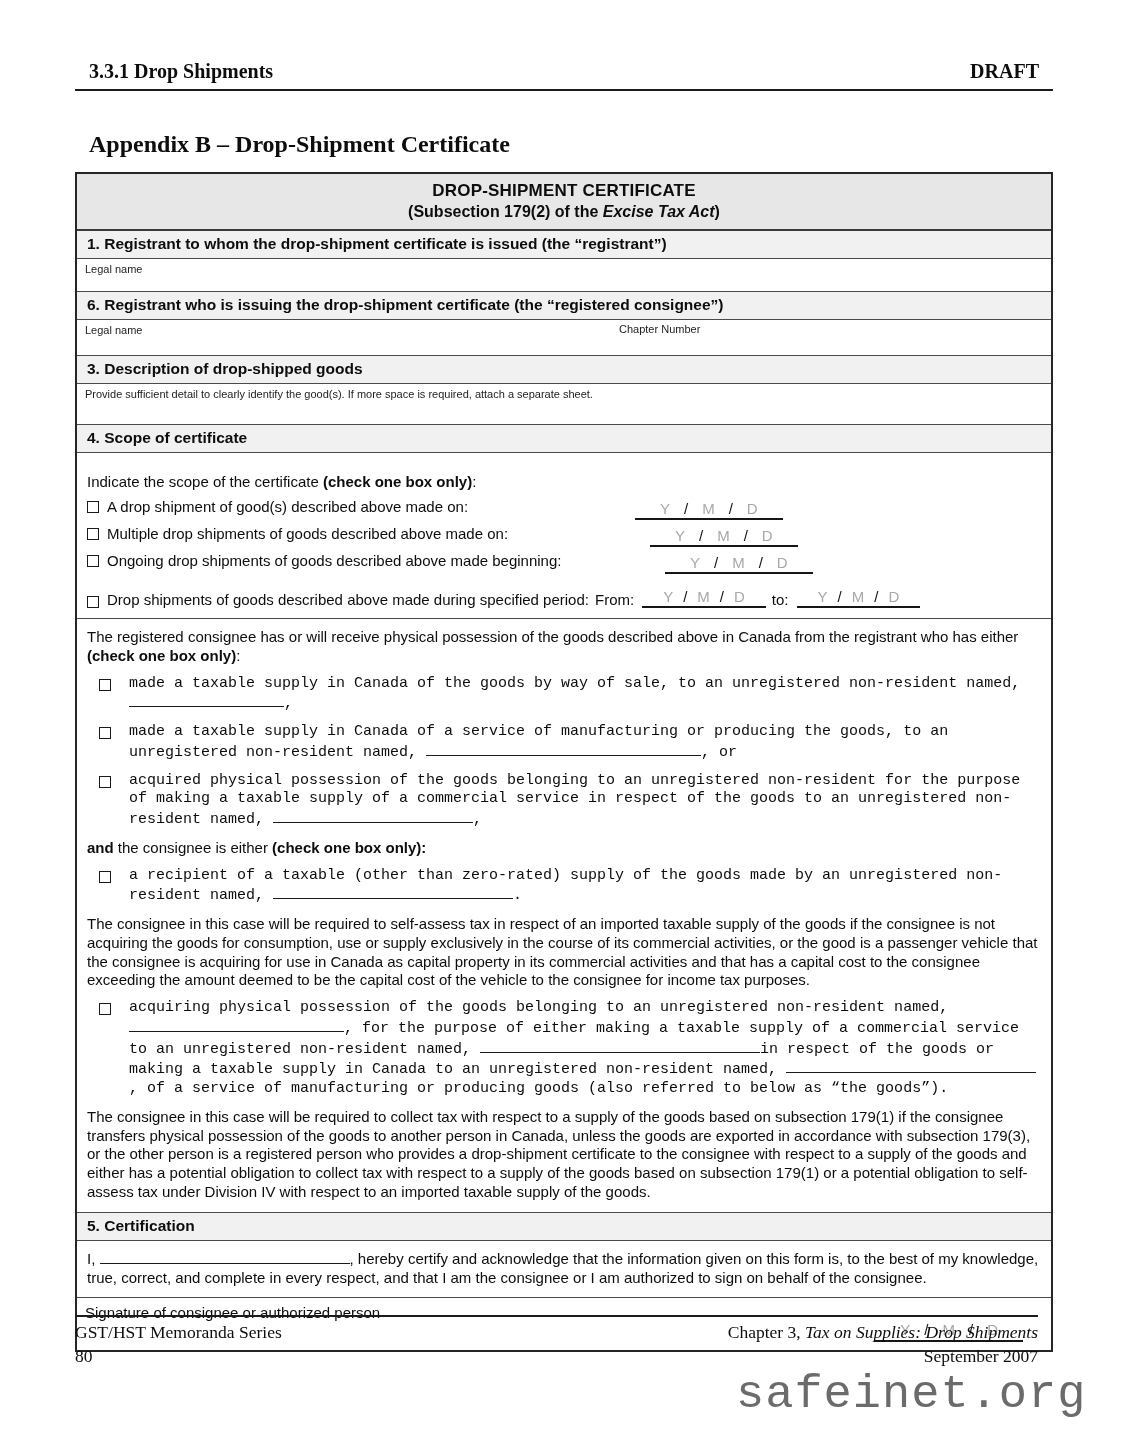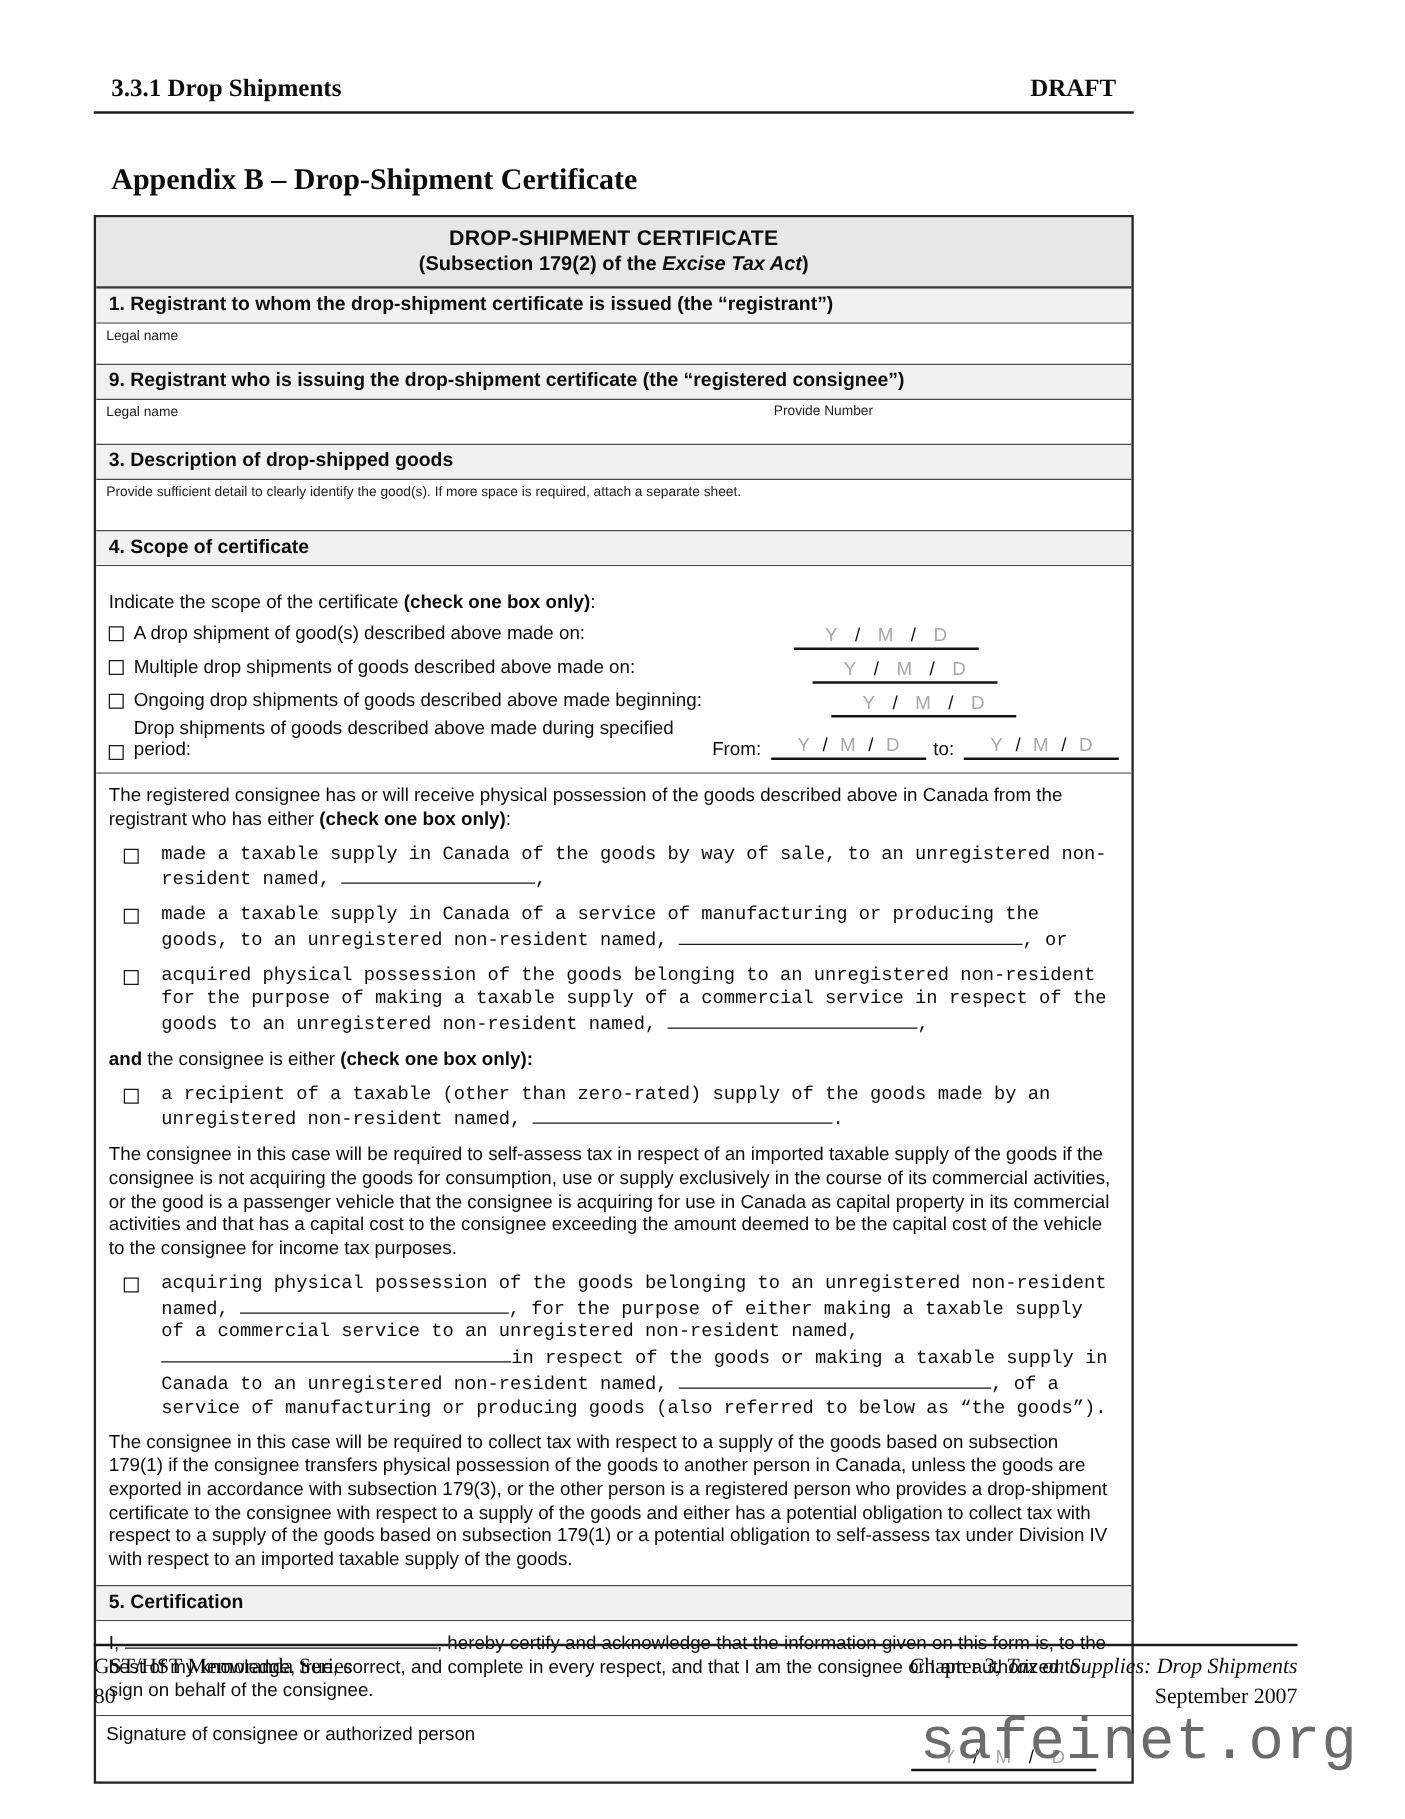--- a/index.html
+++ b/index.html
@@ -4,21 +4,21 @@
 <style>
   * { margin:0; padding:0; box-sizing:border-box; }
   html,body { background:#ffffff; }
   body {
     width:1124px; height:1455px;
     position:relative;
     font-family:"Liberation Sans", sans-serif;
     color:#0d0d0d;
     overflow:hidden;
   }
-  .page { position:absolute; left:75px; top:60px; width:832px; }
+  .page { position:absolute; left:75px; top:60px; width:978px; }
 
   
   .runhead {
     display:flex; justify-content:space-between; align-items:flex-end;
     font-family:"Liberation Serif", serif; font-weight:bold; font-size:20px;
     border-bottom:2px solid #1c1c1c; padding:0 14px 6px 14px;
   }
   .apptitle {
     font-family:"Liberation Serif", serif; font-weight:bold; font-size:24px;
     margin:40px 0 14px 14px;
@@ -118,24 +118,24 @@
     <div class="titlebar">
       <div class="t1">DROP-SHIPMENT CERTIFICATE</div>
       <div class="t2"><span>(Subsection 179(2) of the </span><span class="it">Excise Tax Act</span><span>)</span></div>
     </div>
 
     <div class="sechead">1. Registrant to whom the drop-shipment certificate is issued (the “registrant”)</div>
     <div class="cell h-c1">
       <span class="minilabel">Legal name</span>
     </div>
 
-    <div class="sechead">9. Registrant who is issuing the drop-shipment certificate (the “registered consignee”)</div>
+    <div class="sechead">6. Registrant who is issuing the drop-shipment certificate (the “registered consignee”)</div>
     <div class="cell h-c2">
       <span class="minilabel">Legal name</span>
-      <span class="abslabel" style="left:542px">Provide Number</span>
+      <span class="abslabel" style="left:542px">Chapter Number</span>
     </div>
 
     <div class="sechead">3. Description of drop-shipped goods</div>
     <div class="cell h-c3">
       <span class="minilabel">Provide sufficient detail to clearly identify the good(s). If more space is required, attach a separate sheet.</span>
     </div>
 
     <div class="sechead">4. Scope of certificate</div>
 
     <div class="cell scopecell">

